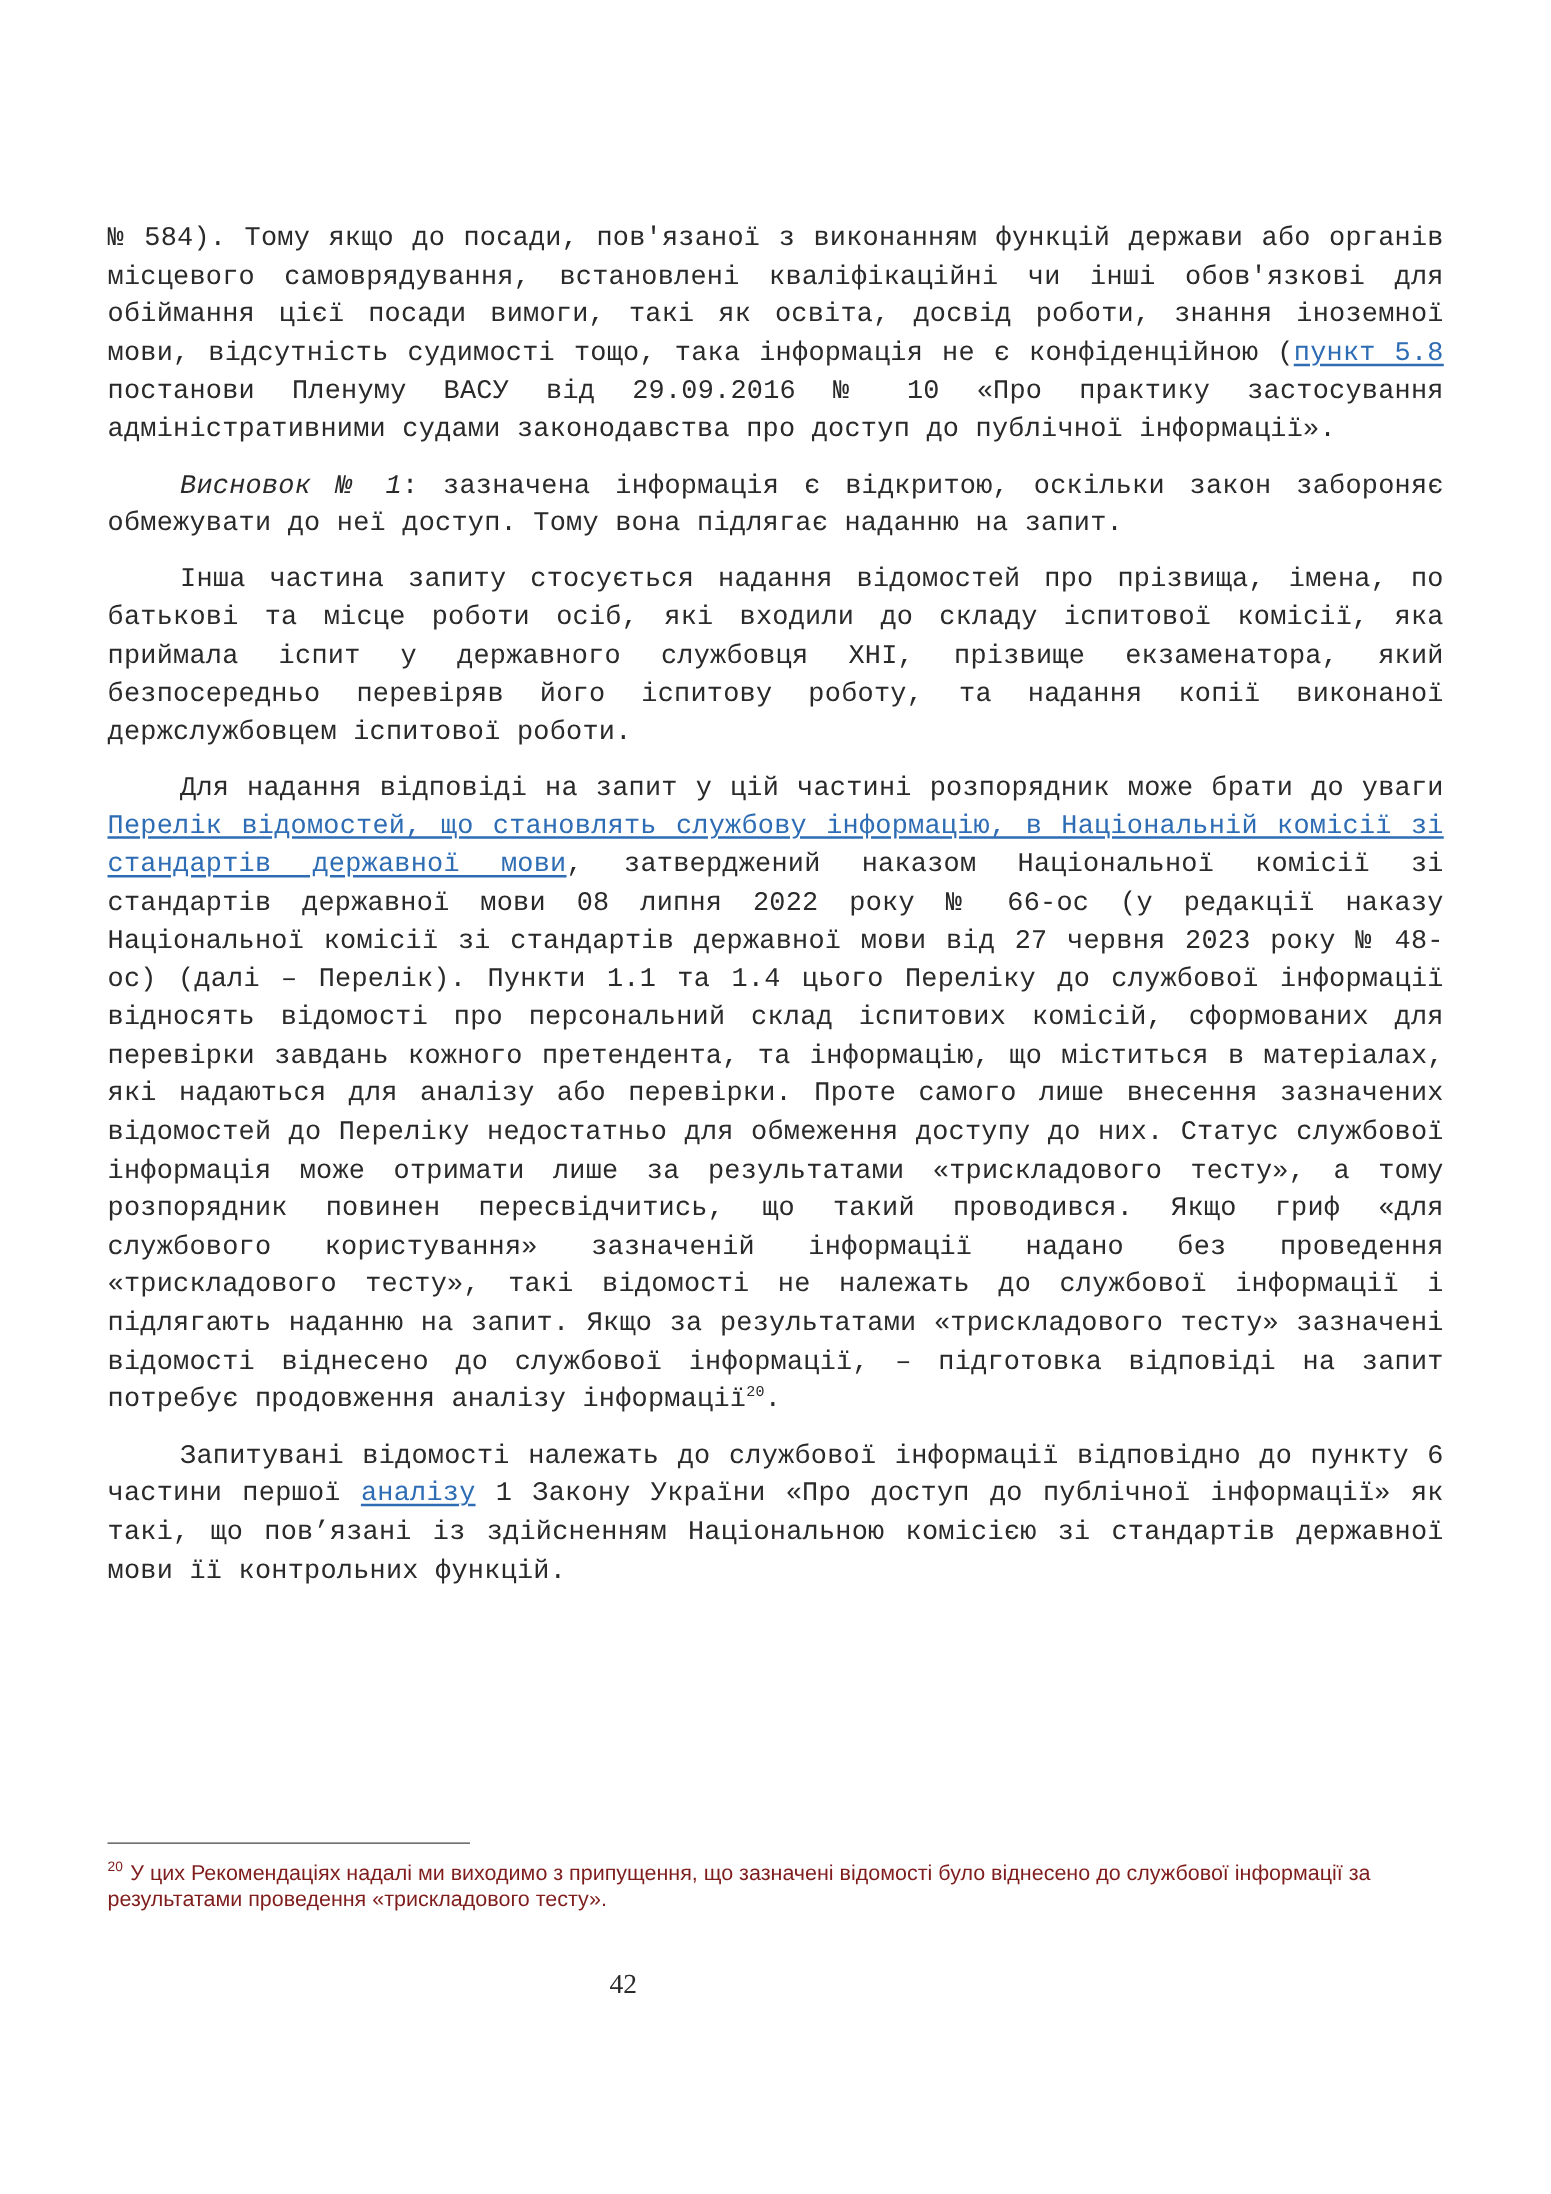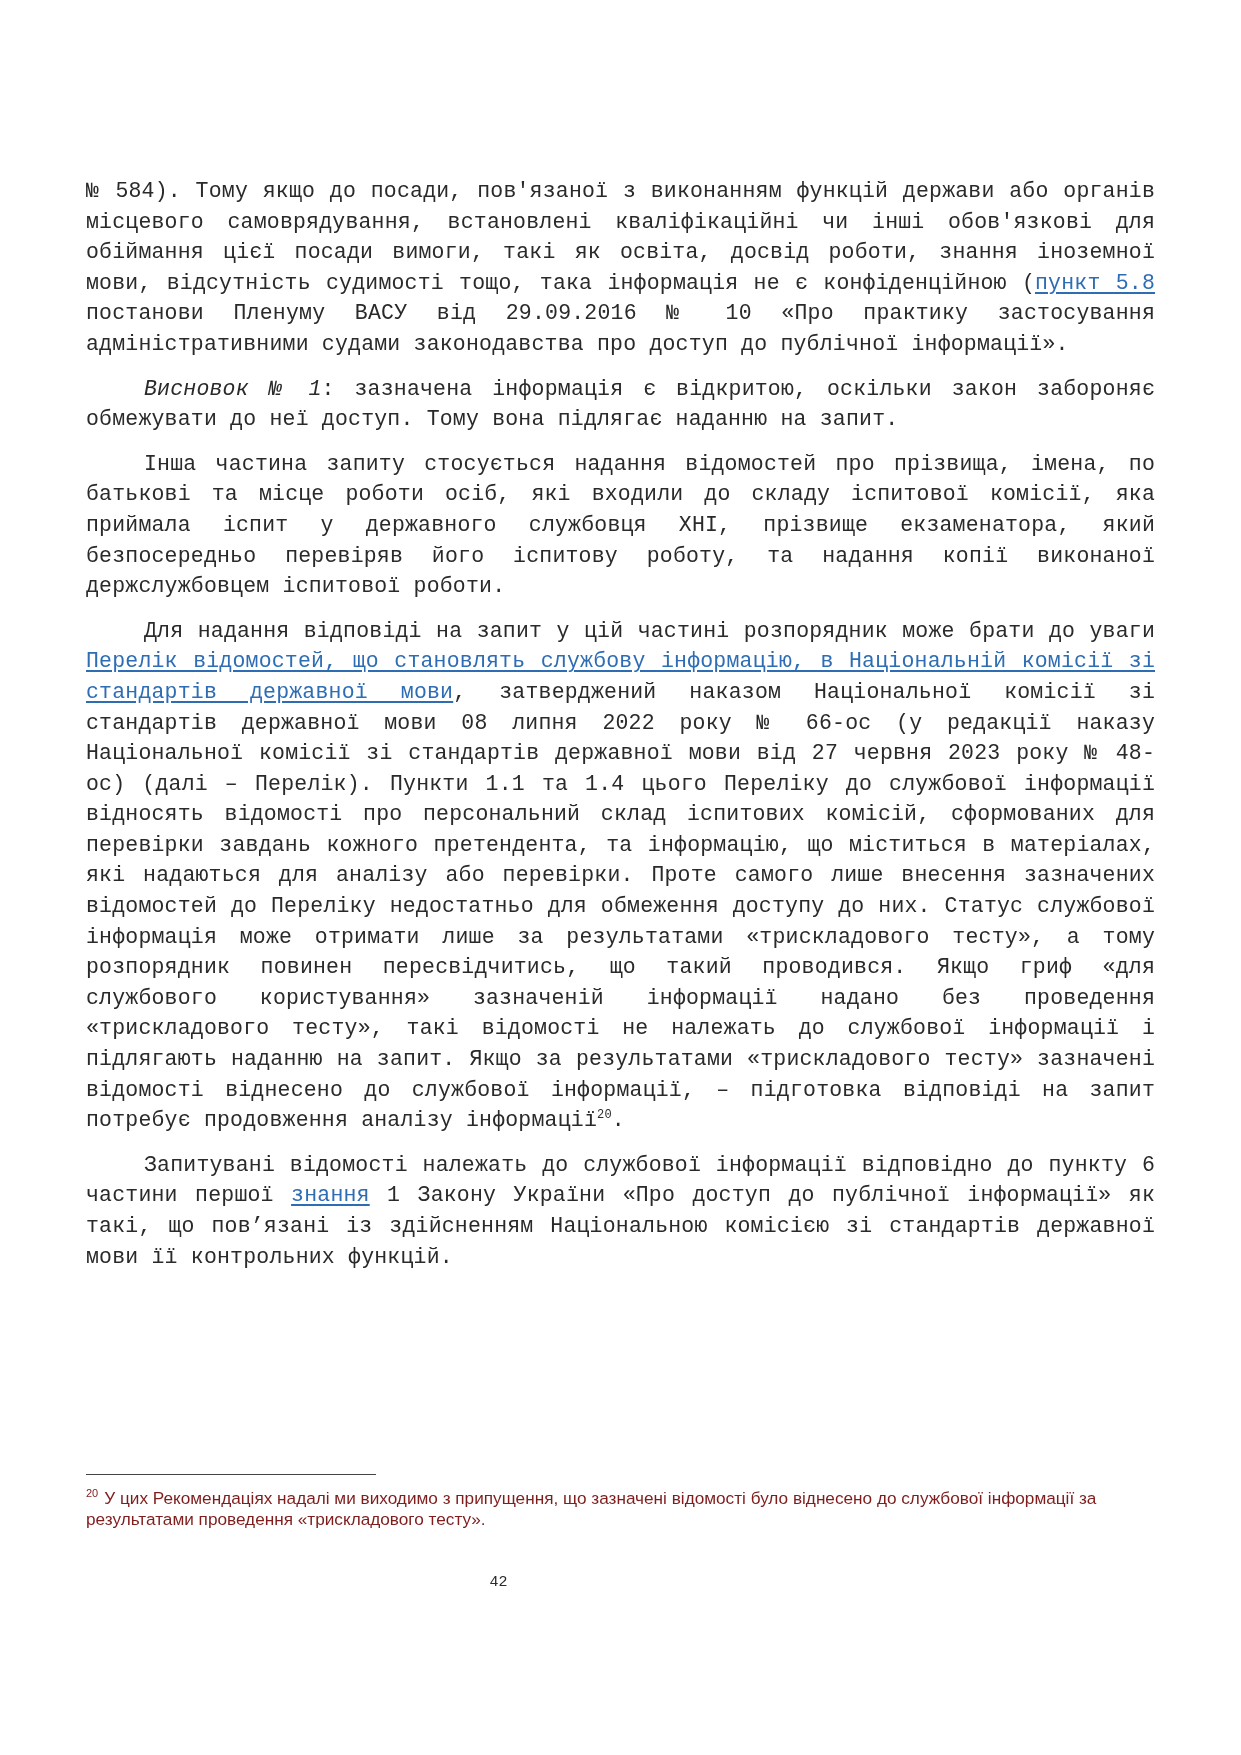--- a/index.html
+++ b/index.html
@@ -21,21 +21,21 @@
       position: absolute; left: 86px; top: 1474px; width: 290px; height: 1px; background: #444;
     }
     .footnote {
       position: absolute; left: 86px; top: 1488px; width: 1069px;
       font-family: "Liberation Sans", sans-serif;
       font-size: 17.2px; line-height: 21px; color: #7f1d1d;
     }
     .footnote sup { font-size: 11px; vertical-align: super; line-height: 0; margin-right: 6px; }
     .page-number {
       position: absolute; left: 0; width: 997px; top: 1574px; text-align: center;
-      font-family: Liberation Mono, monospace; font-size: 15px; color: #2a2a2a;
+      font-family: Liberation Serif, serif; font-size: 22px; color: #2a2a2a;
     }
   </style>
 </head>
 <body>
 
 <div class="page">
 
   <p class="para"><span>№ 584). Тому якщо до посади, пов'язаної з виконанням функцій держави або органів місцевого самоврядування, встановлені кваліфікаційні чи інші обов'язкові для обіймання цієї посади вимоги, такі як освіта, досвід роботи, знання іноземної мови, відсутність судимості тощо, така інформація не є конфіденційною (</span><a class="link">пункт 5.8</a><span> постанови Пленуму ВАСУ від 29.09.2016 № 10 «Про практику застосування адміністративними судами законодавства про доступ до публічної інформації».</span></p>
 
   <div class="gap"></div>
@@ -45,21 +45,21 @@
   <div class="gap"></div>
 
   <p class="para indent">Інша частина запиту стосується надання відомостей про прізвища, імена, по батькові та місце роботи осіб, які входили до складу іспитової комісії, яка приймала іспит у державного службовця ХНІ, прізвище екзаменатора, який безпосередньо перевіряв його іспитову роботу, та надання копії виконаної держслужбовцем іспитової роботи.</p>
 
   <div class="gap"></div>
 
   <p class="para indent"><span>Для надання відповіді на запит у цій частині розпорядник може брати до уваги </span><a class="link">Перелік відомостей, що становлять службову інформацію, в Національній комісії зі стандартів державної мови</a><span>, затверджений наказом Національної комісії зі стандартів державної мови 08 липня 2022 року № 66-ос (у редакції наказу Національної комісії зі стандартів державної мови від 27 червня 2023 року № 48-ос) (далі – Перелік). Пункти 1.1 та 1.4 цього Переліку до службової інформації відносять відомості про персональний склад іспитових комісій, сформованих для перевірки завдань кожного претендента, та інформацію, що міститься в матеріалах, які надаються для аналізу або перевірки. Проте самого лише внесення зазначених відомостей до Переліку недостатньо для обмеження доступу до них. Статус службової інформація може отримати лише за результатами «трискладового тесту», а тому розпорядник повинен пересвідчитись, що такий проводився. Якщо гриф «для службового користування» зазначеній інформації надано без проведення «трискладового тесту», такі відомості не належать до службової інформації і підлягають наданню на запит. Якщо за результатами «трискладового тесту» зазначені відомості віднесено до службової інформації, – підготовка відповіді на запит потребує продовження аналізу інформації</span><sup class="fn">20</sup><span>.</span></p>
 
   <div class="gap"></div>
 
-  <p class="para indent"><span>Запитувані відомості належать до службової інформації відповідно до пункту 6 частини першої </span><a class="link">знання</a><span> 1 Закону України «Про доступ до публічної інформації» як такі, що пов’язані із здійсненням Національною комісією зі стандартів державної мови її контрольних функцій.</span></p>
+  <p class="para indent"><span>Запитувані відомості належать до службової інформації відповідно до пункту 6 частини першої </span><a class="link">аналізу</a><span> 1 Закону України «Про доступ до публічної інформації» як такі, що пов’язані із здійсненням Національною комісією зі стандартів державної мови її контрольних функцій.</span></p>
 
   <div class="gap"></div>
 
 
   <div class="gap"></div>
 
 
 </div>
 
 <div class="footnote-rule"></div>

